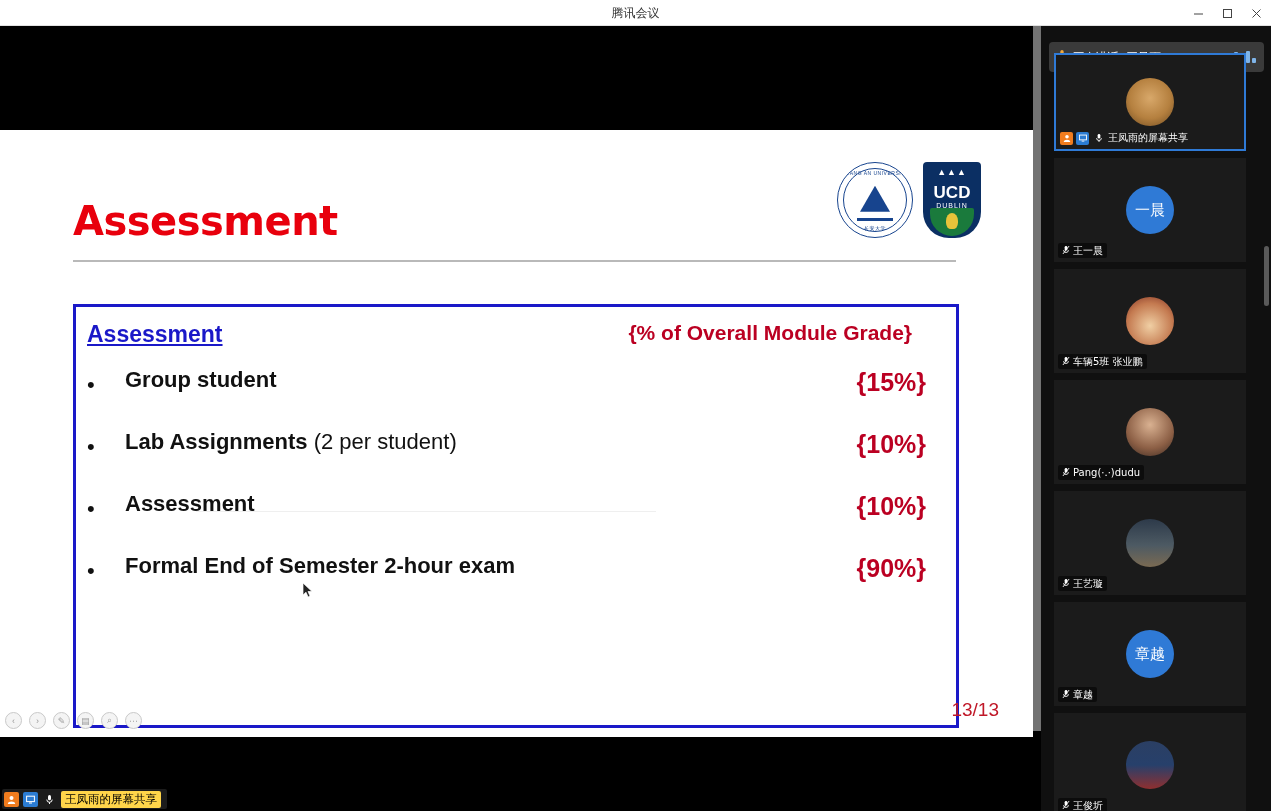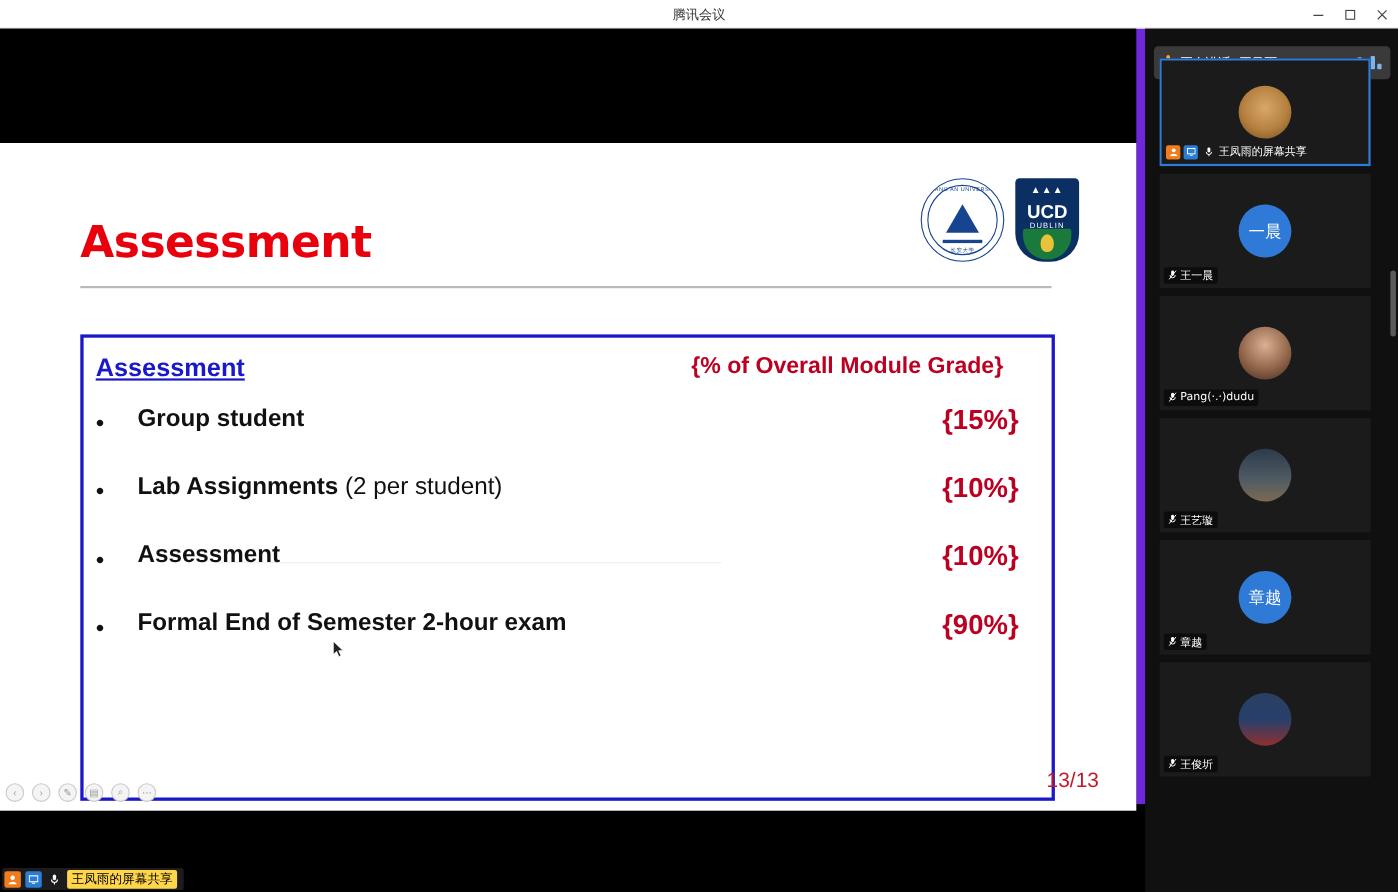--- a/index.html
+++ b/index.html
@@ -6,21 +6,21 @@
   html, body {
     margin: 0; padding: 0;
     width: 1271px; height: 811px;
     overflow: hidden;
     background: #000;
     font-family: "Liberation Sans", sans-serif;
   }
   #app {
     position: relative;
     width: 1271px; height: 731px;
-    background: #6d28d9;
+    background: #737373;
   }
 
   
   .titlebar {
     position: absolute; top: 0; left: 0;
     width: 1271px; height: 26px;
     background: #ffffff;
     border-bottom: 1px solid #e2e2e2;
   }
   .titlebar .title {
@@ -558,20 +558,33 @@
             <svg width="8" height="10" viewBox="0 0 9 11">
                 <rect x="3" y="1" width="3" height="5.2" rx="1.5" fill="#fff"></rect>
                 <path d="M1.8 5.6 a2.7 2.7 0 0 0 5.4 0" fill="none" stroke="#fff" stroke-width="1"></path>
                 <line x1="1" y1="10" x2="8" y2="1" stroke="#fff" stroke-width="1"></line>
               </svg>
           </span>
           <span class="nb-text">王一晨</span>
         </div>
       </div>
 
+      <div class="tile">
+        <div class="avatar art-santa"></div>
+        <div class="namebar">
+          <span class="nb-mic">
+            <svg width="8" height="10" viewBox="0 0 9 11">
+                <rect x="3" y="1" width="3" height="5.2" rx="1.5" fill="#fff"></rect>
+                <path d="M1.8 5.6 a2.7 2.7 0 0 0 5.4 0" fill="none" stroke="#fff" stroke-width="1"></path>
+                <line x1="1" y1="10" x2="8" y2="1" stroke="#fff" stroke-width="1"></line>
+              </svg>
+          </span>
+          <span class="nb-text">车辆5班 张业鹏</span>
+        </div>
+      </div>
 
       <div class="tile">
         <div class="avatar art-person"></div>
         <div class="namebar">
           <span class="nb-mic">
             <svg width="8" height="10" viewBox="0 0 9 11">
                 <rect x="3" y="1" width="3" height="5.2" rx="1.5" fill="#fff"></rect>
                 <path d="M1.8 5.6 a2.7 2.7 0 0 0 5.4 0" fill="none" stroke="#fff" stroke-width="1"></path>
                 <line x1="1" y1="10" x2="8" y2="1" stroke="#fff" stroke-width="1"></line>
               </svg>

